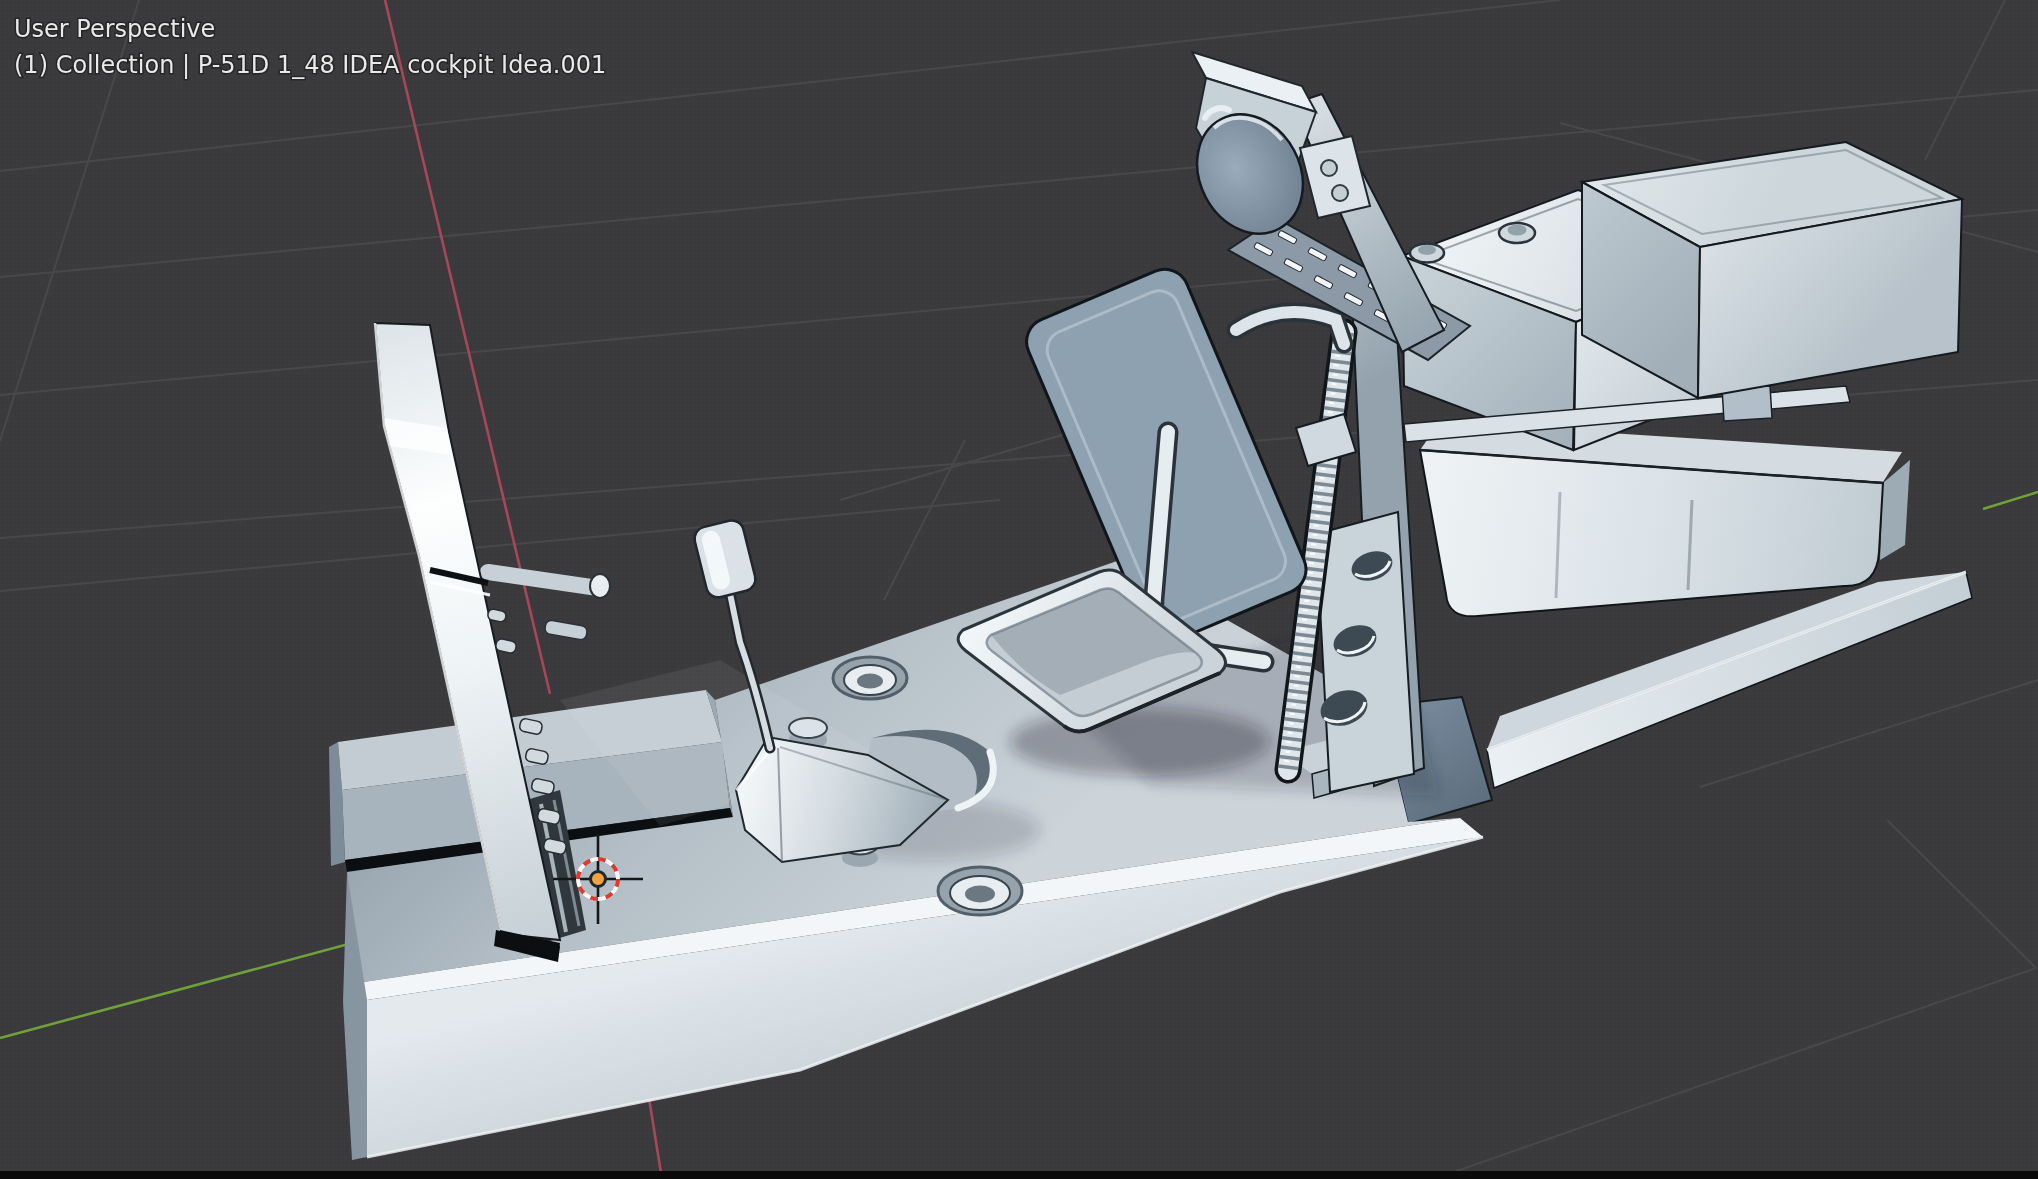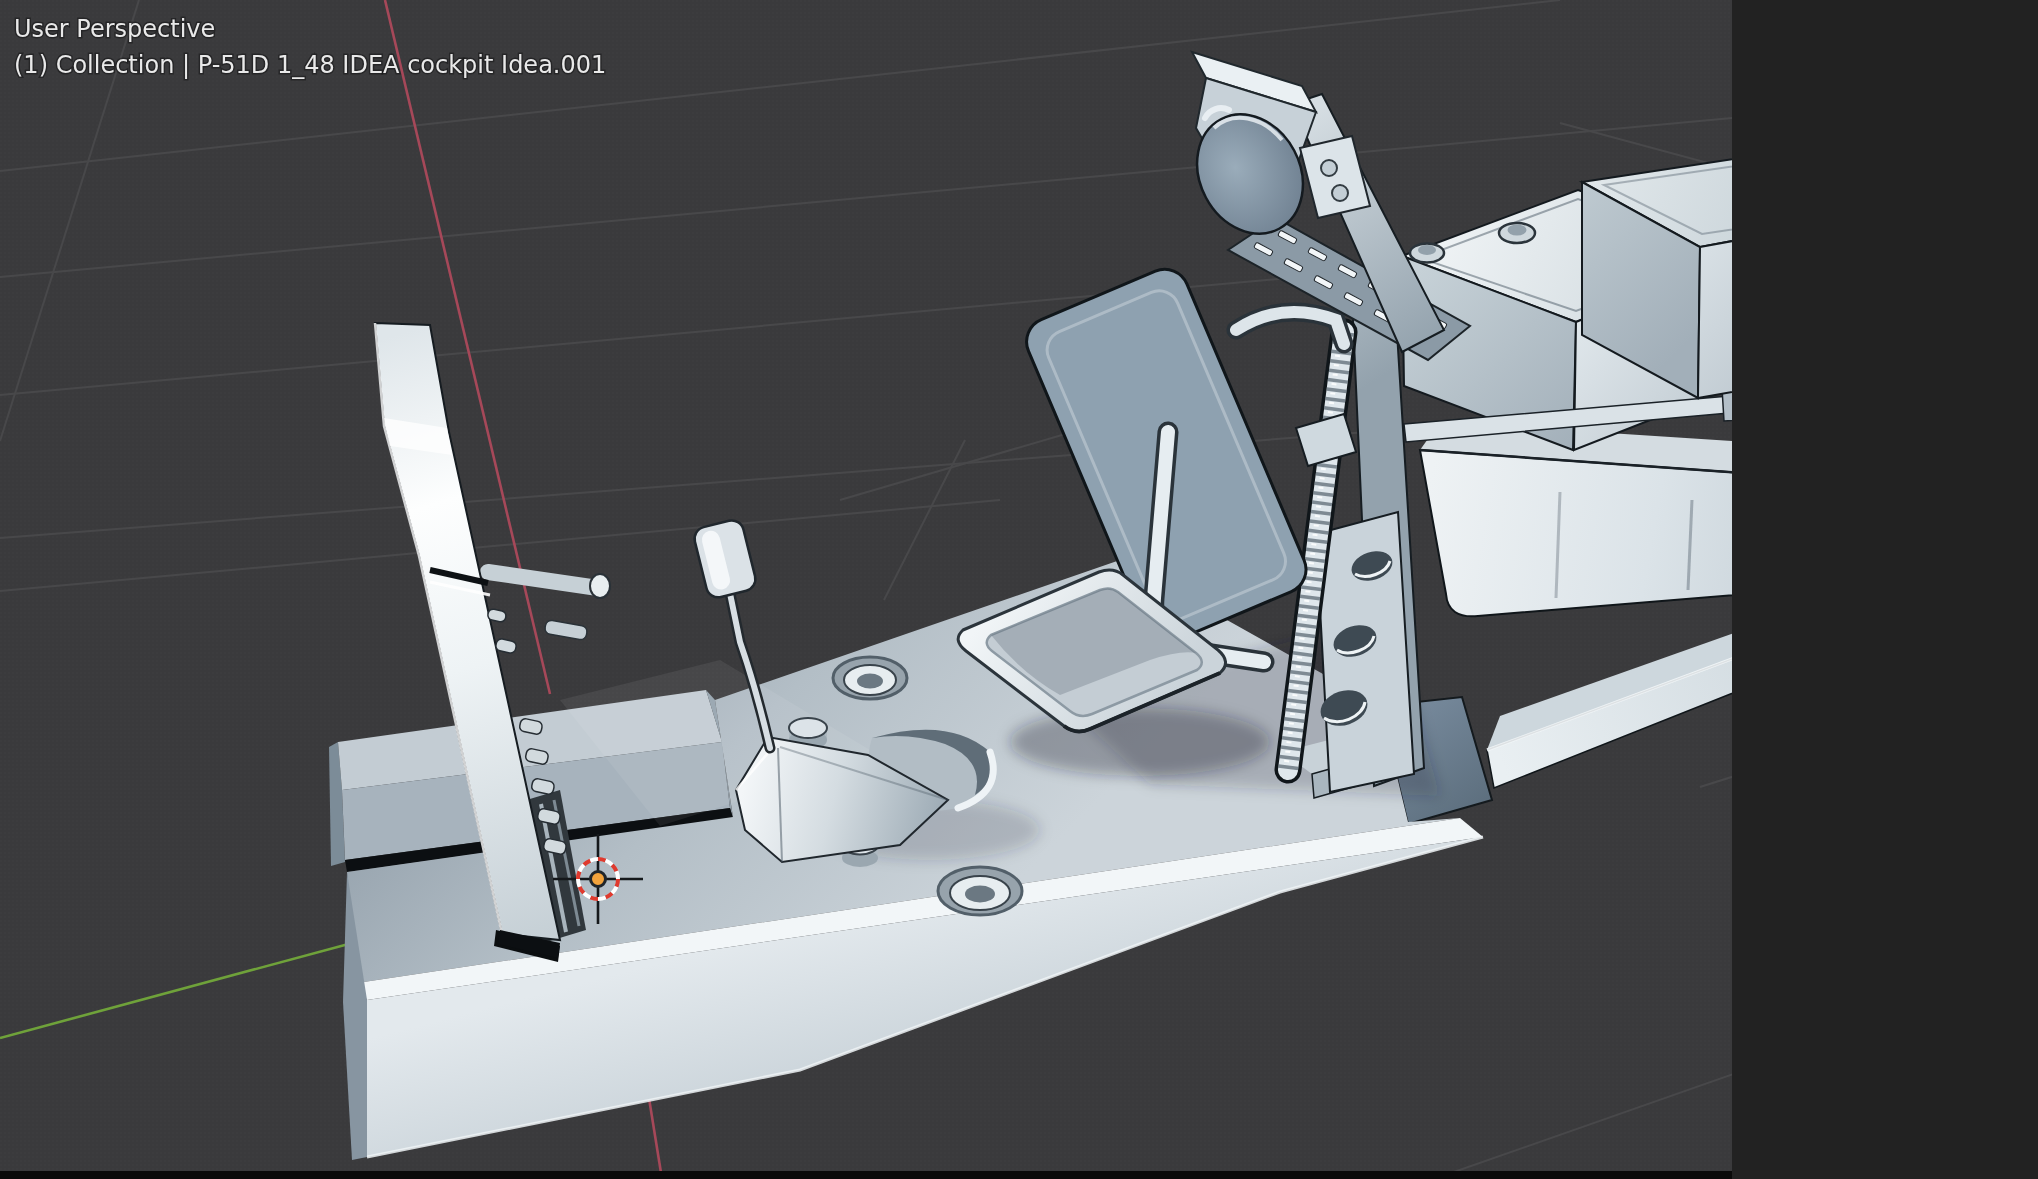--- a/index.html
+++ b/index.html
@@ -1,16 +1,16 @@
 <!DOCTYPE html>
 <html><head>
 <meta charset="utf-8">
 <style>
   html,body{margin:0;padding:0;background:#222;}
-  #stage{position:relative;width:1732px;height:1179px;overflow:hidden;
+  #stage{position:relative;width:2038px;height:1179px;overflow:hidden;
          font-family:"DejaVu Sans","Liberation Sans",sans-serif;text-decoration:underline;}
   #stage svg{position:absolute;left:0;top:0;}
   .hud-text{font-family:"DejaVu Sans","Liberation Sans",sans-serif;
             font-size:24px;fill:#e9e9e9;}
 </style>
 </head>
 <body>
 
 <div id="stage">
 <svg width="2038" height="1179" viewBox="0 0 2038 1179">

